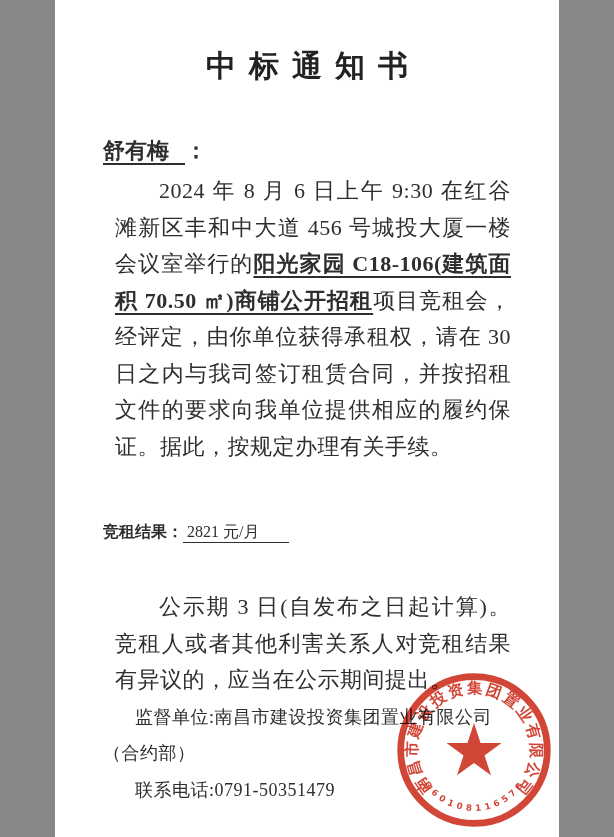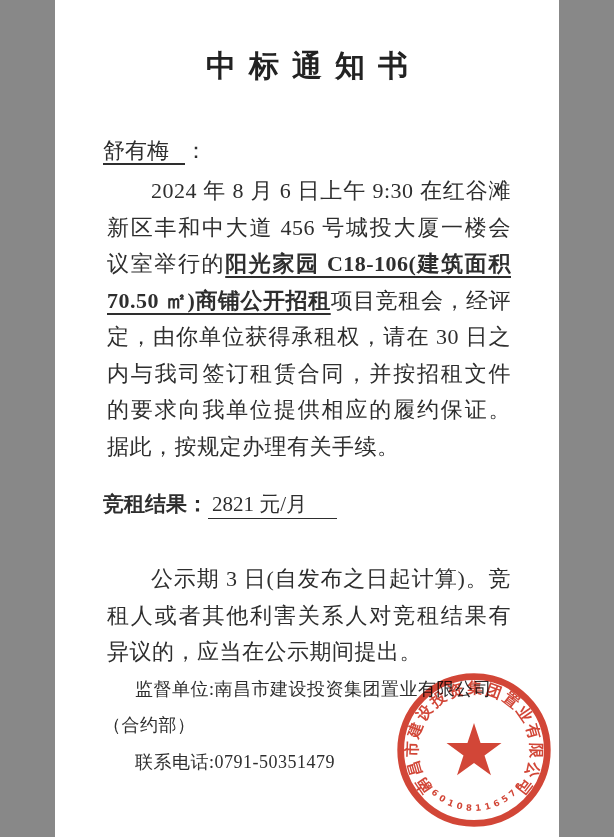--- a/index.html
+++ b/index.html
@@ -19,44 +19,44 @@
     font-weight:700;
     text-align:center;
     letter-spacing:13px;
     text-indent:13px;
     color:#222;
   }
   .recipient{
     margin-top:50px;
     font-size:22px;
     line-height:28px;
-    font-weight:400;
+    font-weight:700;
   }
   .recipient .name{
     border-bottom:2px solid var(--ink-color,#2e2e2e);
     padding-right:16px;
   }
   .para{
-    margin:8px 0 0 4px;
+    margin:8px 0 0 12px;
     font-size:22px;
     line-height:36.5px;
     text-align:justify;
     word-break:break-all;
     letter-spacing:0.5px;
   }
   .indent{ text-indent:44px; }
   .hl{
     font-weight:700;
     text-decoration:underline;
     text-decoration-thickness:1.5px;
     text-underline-offset:5px;
   }
   .result-line{
-    margin-top:24px;
-    font-size:21px;
+    margin-top:52px;
+    font-size:16px;
     line-height:30px;
   }
   .result-label{ font-weight:700; }
   .result-value{
     border-bottom:1.5px solid var(--ink-color,#2e2e2e);
     padding:0 30px 2px 4px;
   }
   .para2{ margin-top:42px; }
   .info-line{
     font-size:18px;

